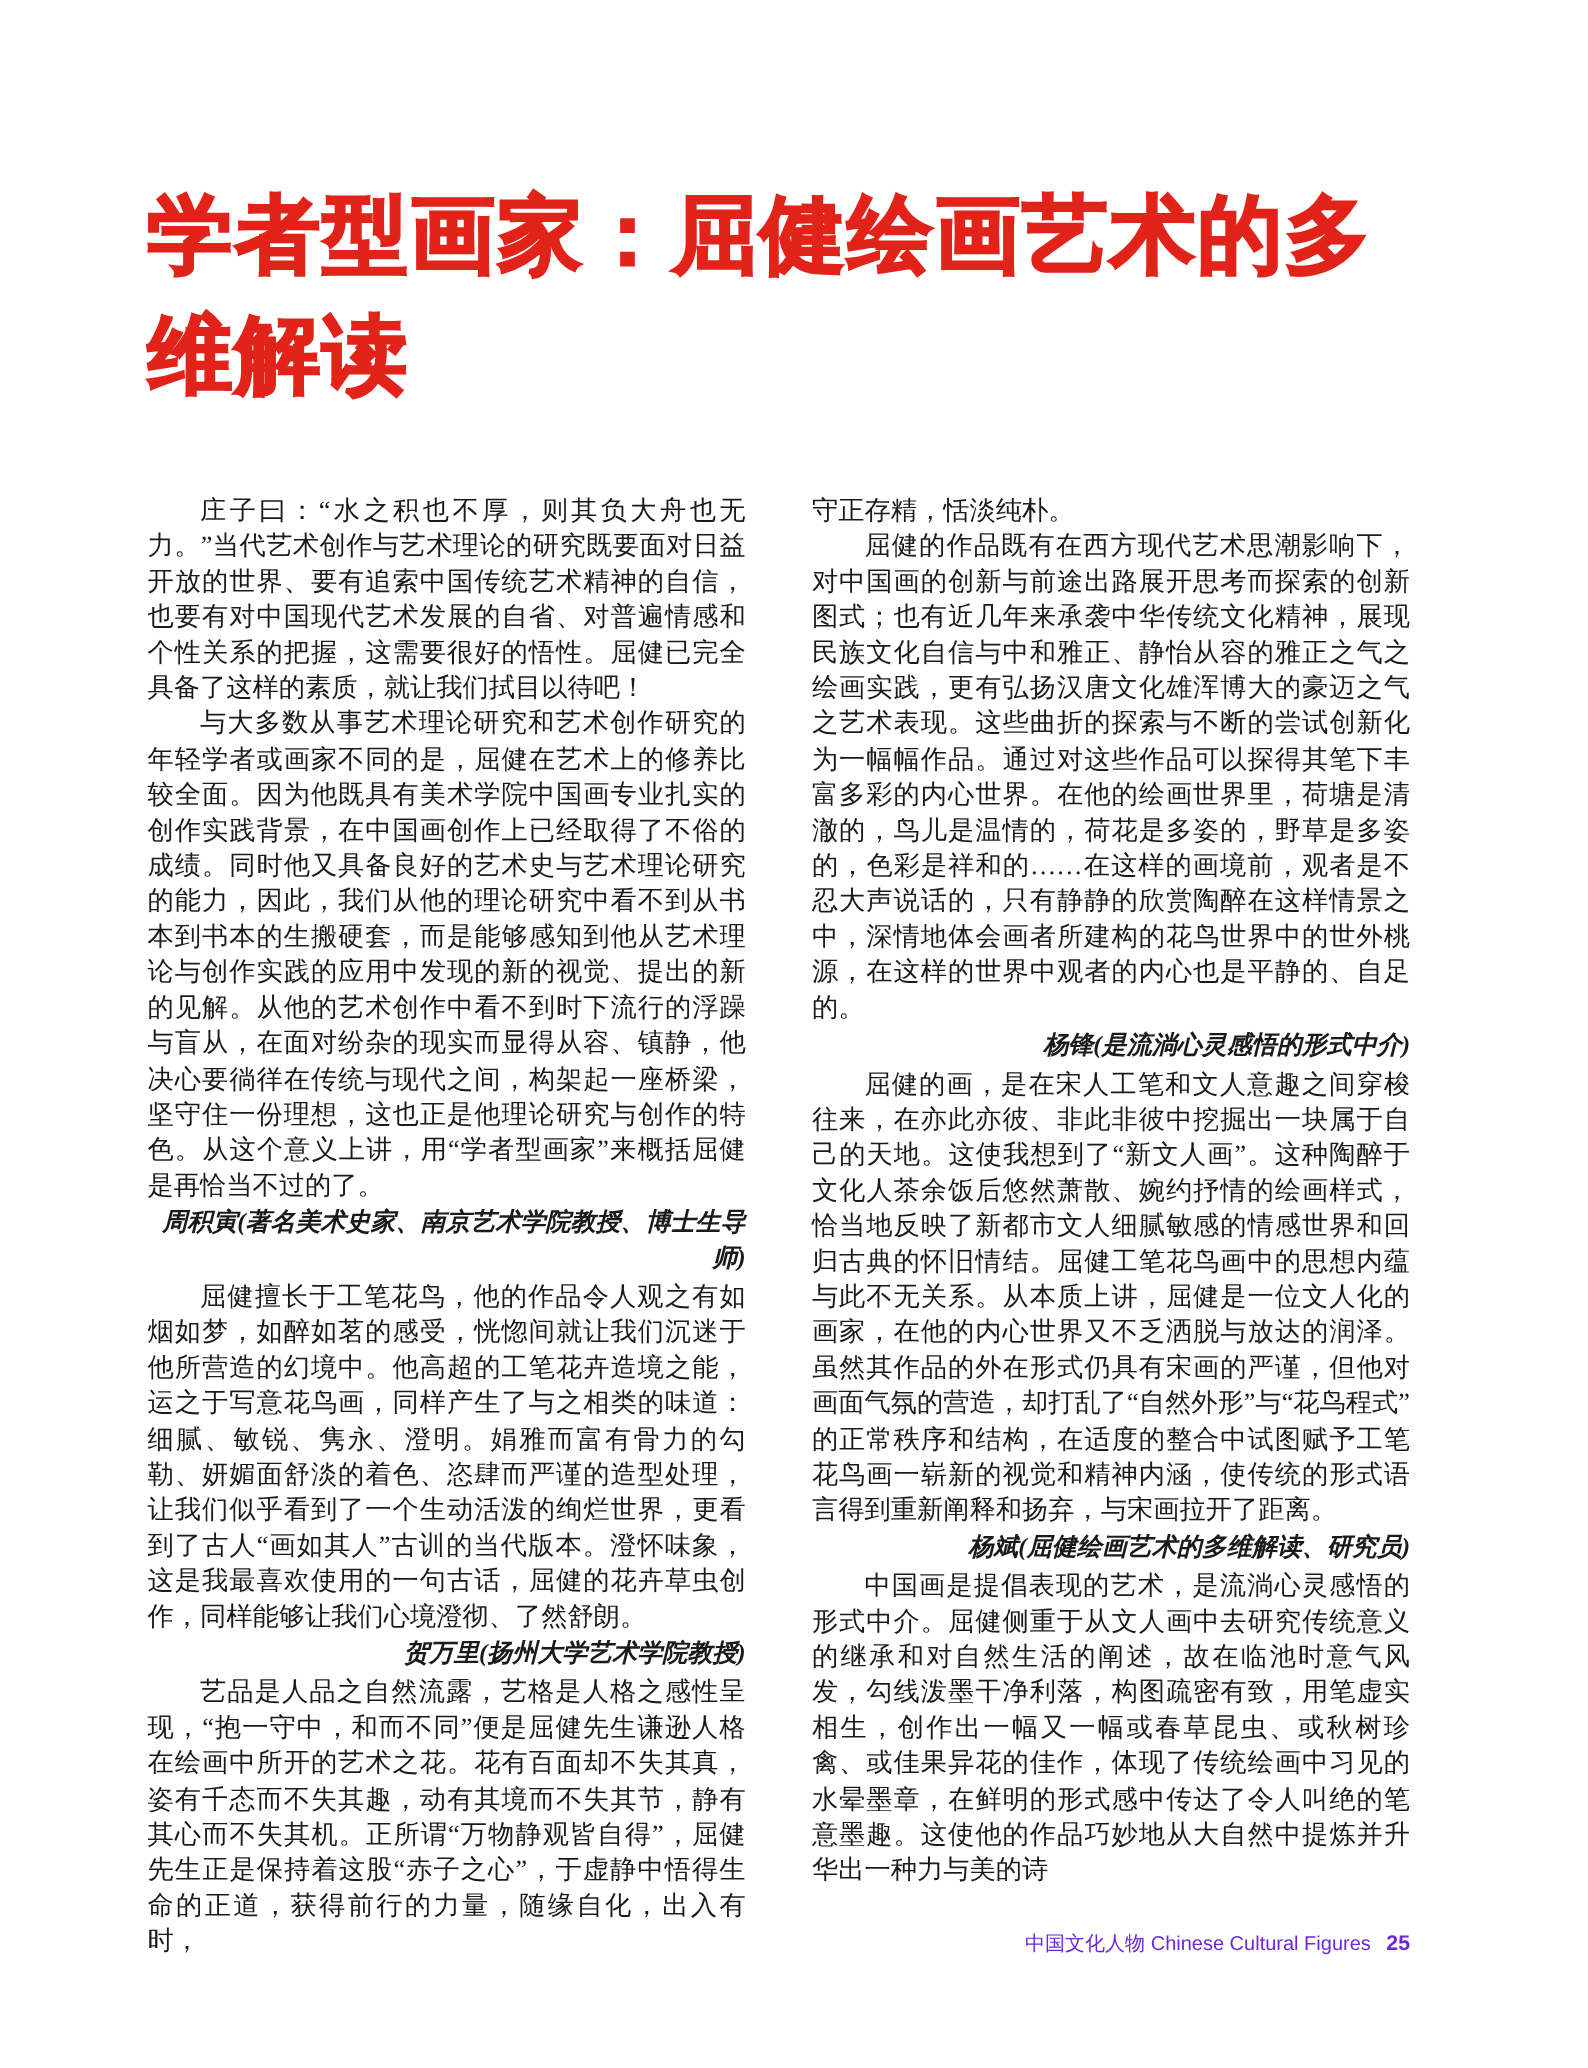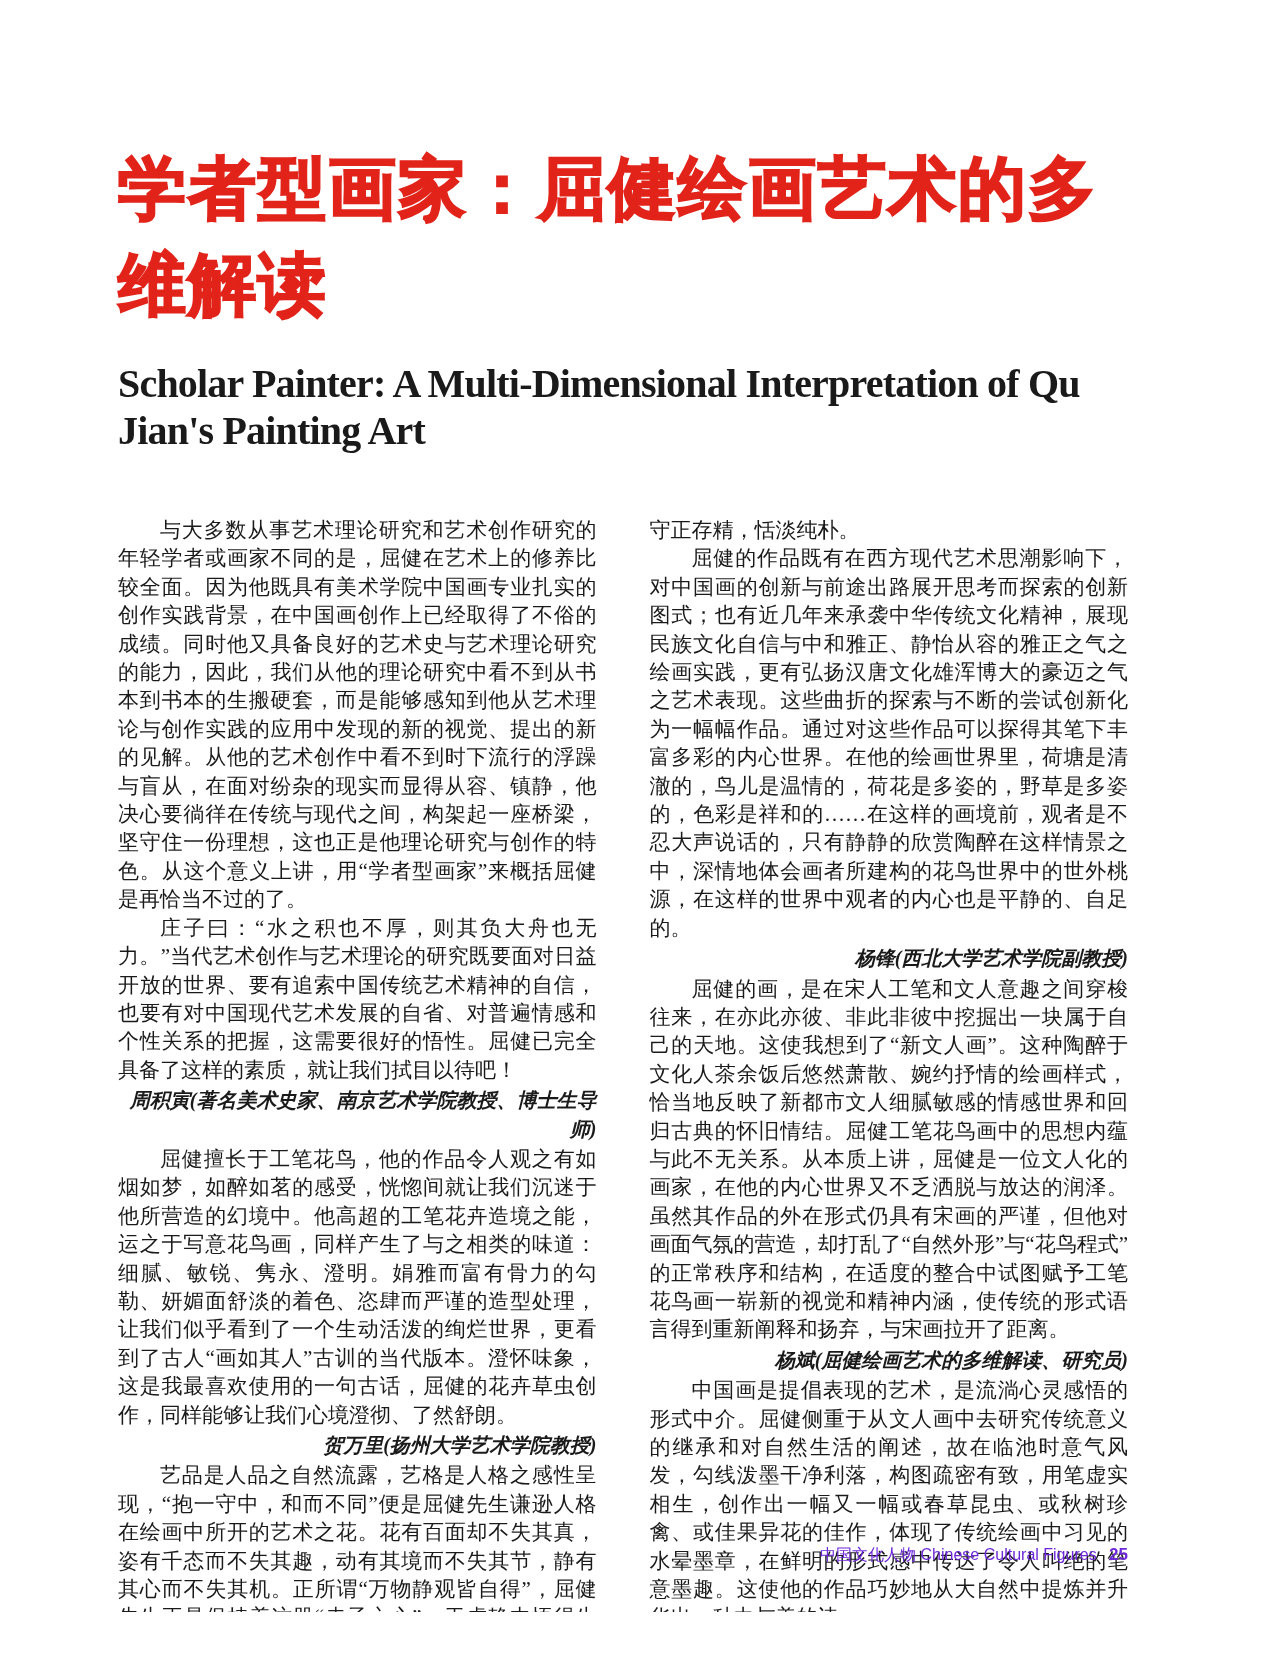--- a/index.html
+++ b/index.html
@@ -75,37 +75,36 @@
   }
 </style>
 </head>
 <body>
 
 <div class="page">
   <div class="content">
 
     <h1 class="cn-title">学者型画家：屈健绘画艺术的多维解读</h1>
 
-    <h2 class="en-title">Scholar Painter: A Multi-Dimensional Interpretation of Qu Jian's Painting Art</h2>
 
     <div class="columns">
 
       <div class="col">
+        <p class="para">庄子曰：“水之积也不厚，则其负大舟也无力。”当代艺术创作与艺术理论的研究既要面对日益开放的世界、要有追索中国传统艺术精神的自信，也要有对中国现代艺术发展的自省、对普遍情感和个性关系的把握，这需要很好的悟性。屈健已完全具备了这样的素质，就让我们拭目以待吧！</p>
         <p class="para">与大多数从事艺术理论研究和艺术创作研究的年轻学者或画家不同的是，屈健在艺术上的修养比较全面。因为他既具有美术学院中国画专业扎实的创作实践背景，在中国画创作上已经取得了不俗的成绩。同时他又具备良好的艺术史与艺术理论研究的能力，因此，我们从他的理论研究中看不到从书本到书本的生搬硬套，而是能够感知到他从艺术理论与创作实践的应用中发现的新的视觉、提出的新的见解。从他的艺术创作中看不到时下流行的浮躁与盲从，在面对纷杂的现实而显得从容、镇静，他决心要徜徉在传统与现代之间，构架起一座桥梁，坚守住一份理想，这也正是他理论研究与创作的特色。从这个意义上讲，用“学者型画家”来概括屈健是再恰当不过的了。</p>
-        <p class="para">庄子曰：“水之积也不厚，则其负大舟也无力。”当代艺术创作与艺术理论的研究既要面对日益开放的世界、要有追索中国传统艺术精神的自信，也要有对中国现代艺术发展的自省、对普遍情感和个性关系的把握，这需要很好的悟性。屈健已完全具备了这样的素质，就让我们拭目以待吧！</p>
         <p class="attr">周积寅(著名美术史家、南京艺术学院教授、博士生导师)</p>
         <p class="para">屈健擅长于工笔花鸟，他的作品令人观之有如烟如梦，如醉如茗的感受，恍惚间就让我们沉迷于他所营造的幻境中。他高超的工笔花卉造境之能，运之于写意花鸟画，同样产生了与之相类的味道：细腻、敏锐、隽永、澄明。娟雅而富有骨力的勾勒、妍媚面舒淡的着色、恣肆而严谨的造型处理，让我们似乎看到了一个生动活泼的绚烂世界，更看到了古人“画如其人”古训的当代版本。澄怀味象，这是我最喜欢使用的一句古话，屈健的花卉草虫创作，同样能够让我们心境澄彻、了然舒朗。</p>
         <p class="attr">贺万里(扬州大学艺术学院教授)</p>
         <p class="para">艺品是人品之自然流露，艺格是人格之感性呈现，“抱一守中，和而不同”便是屈健先生谦逊人格在绘画中所开的艺术之花。花有百面却不失其真，姿有千态而不失其趣，动有其境而不失其节，静有其心而不失其机。正所谓“万物静观皆自得”，屈健先生正是保持着这股“赤子之心”，于虚静中悟得生命的正道，获得前行的力量，随缘自化，出入有时，</p>
       </div>
 
       <div class="col">
         <p class="para noindent">守正存精，恬淡纯朴。</p>
         <p class="para">屈健的作品既有在西方现代艺术思潮影响下，对中国画的创新与前途出路展开思考而探索的创新图式；也有近几年来承袭中华传统文化精神，展现民族文化自信与中和雅正、静怡从容的雅正之气之绘画实践，更有弘扬汉唐文化雄浑博大的豪迈之气之艺术表现。这些曲折的探索与不断的尝试创新化为一幅幅作品。通过对这些作品可以探得其笔下丰富多彩的内心世界。在他的绘画世界里，荷塘是清澈的，鸟儿是温情的，荷花是多姿的，野草是多姿的，色彩是祥和的……在这样的画境前，观者是不忍大声说话的，只有静静的欣赏陶醉在这样情景之中，深情地体会画者所建构的花鸟世界中的世外桃源，在这样的世界中观者的内心也是平静的、自足的。</p>
-        <p class="attr">杨锋(西北大学艺术学院副教授)</p>
+        <p class="attr">杨锋(是流淌心灵感悟的形式中介)</p>
         <p class="para">屈健的画，是在宋人工笔和文人意趣之间穿梭往来，在亦此亦彼、非此非彼中挖掘出一块属于自己的天地。这使我想到了“新文人画”。这种陶醉于文化人茶余饭后悠然萧散、婉约抒情的绘画样式，恰当地反映了新都市文人细腻敏感的情感世界和回归古典的怀旧情结。屈健工笔花鸟画中的思想内蕴与此不无关系。从本质上讲，屈健是一位文人化的画家，在他的内心世界又不乏洒脱与放达的润泽。虽然其作品的外在形式仍具有宋画的严谨，但他对画面气氛的营造，却打乱了“自然外形”与“花鸟程式”的正常秩序和结构，在适度的整合中试图赋予工笔花鸟画一崭新的视觉和精神内涵，使传统的形式语言得到重新阐释和扬弃，与宋画拉开了距离。</p>
         <p class="attr">杨斌(屈健绘画艺术的多维解读、研究员)</p>
         <p class="para">中国画是提倡表现的艺术，是流淌心灵感悟的形式中介。屈健侧重于从文人画中去研究传统意义的继承和对自然生活的阐述，故在临池时意气风发，勾线泼墨干净利落，构图疏密有致，用笔虚实相生，创作出一幅又一幅或春草昆虫、或秋树珍禽、或佳果异花的佳作，体现了传统绘画中习见的水晕墨章，在鲜明的形式感中传达了令人叫绝的笔意墨趣。这使他的作品巧妙地从大自然中提炼并升华出一种力与美的诗</p>
       </div>
 
     </div>
   </div>
 
   <div class="footer">
     <span>中国文化人物</span>

